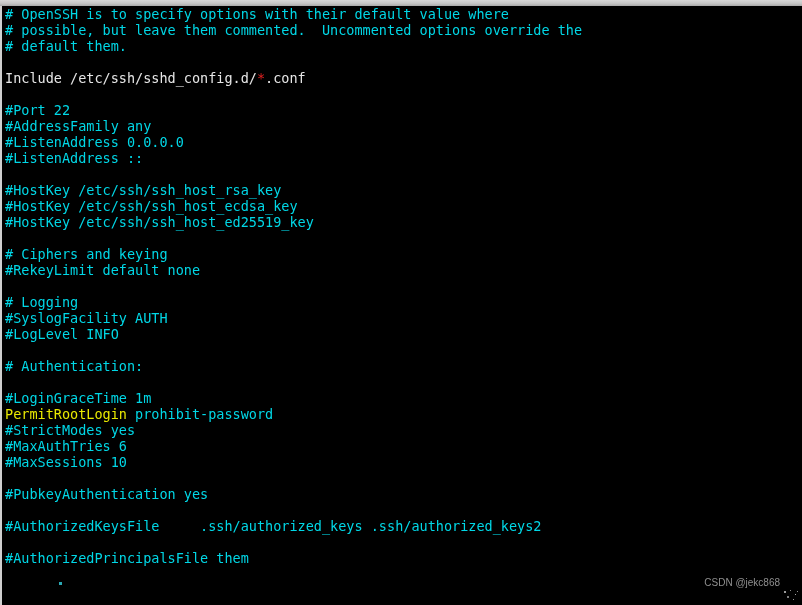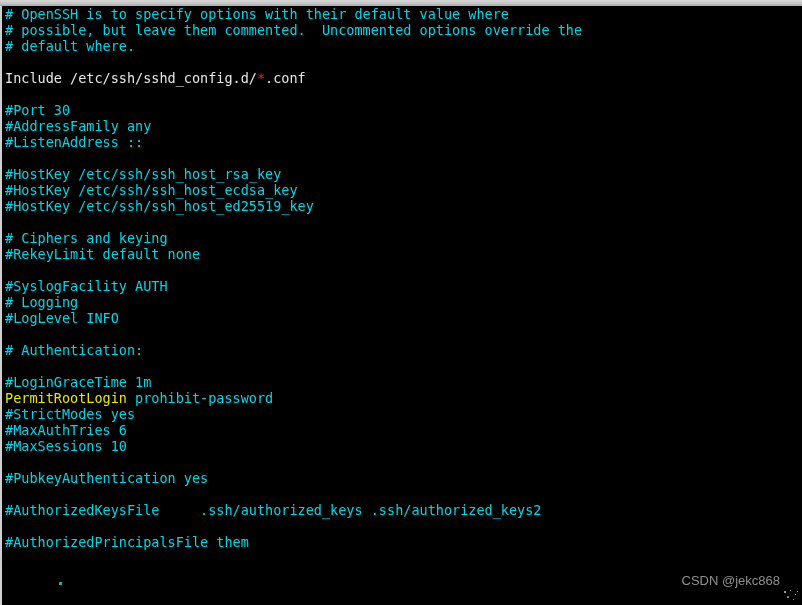--- a/index.html
+++ b/index.html
@@ -92,21 +92,21 @@
     height: 3px;
     background: #2aa8b4;
   }
 
   
   #watermark {
     position: absolute;
     right: 22px;
     bottom: 17px;
     font-family: "Liberation Sans", sans-serif;
-    font-size: 13px;
+    font-size: 10px;
     color: #8f8f8f;
     white-space: pre;
   }
   #watermark-speckle {
     position: absolute;
     right: 2px;
     bottom: 2px;
     width: 18px;
     height: 14px;
     background-image:
@@ -125,37 +125,38 @@
 <body>
 
 <div id="terminal-window">
 
   <div id="titlebar-strip"></div>
   <div id="left-edge-border"></div>
 
   <div id="editor-buffer">
       <div class="line"><span class="tok-comment"># OpenSSH is to specify options with their default value where</span></div>
       <div class="line"><span class="tok-comment"># possible, but leave them commented.  Uncommented options override the</span></div>
-      <div class="line"><span class="tok-comment"># default where.</span></div>
+      <div class="line"><span class="tok-comment"># default them.</span></div>
       <div class="line blank">&nbsp;</div>
       <div class="line"><span class="tok-normal">Include /etc/ssh/sshd_config.d/</span><span class="tok-special">*</span><span class="tok-normal">.conf</span></div>
       <div class="line blank">&nbsp;</div>
-      <div class="line"><span class="tok-comment">#Port 30</span></div>
+      <div class="line"><span class="tok-comment">#Port 22</span></div>
       <div class="line"><span class="tok-comment">#AddressFamily any</span></div>
+      <div class="line"><span class="tok-comment">#ListenAddress 0.0.0.0</span></div>
       <div class="line"><span class="tok-comment">#ListenAddress ::</span></div>
       <div class="line blank">&nbsp;</div>
       <div class="line"><span class="tok-comment">#HostKey /etc/ssh/ssh_host_rsa_key</span></div>
       <div class="line"><span class="tok-comment">#HostKey /etc/ssh/ssh_host_ecdsa_key</span></div>
       <div class="line"><span class="tok-comment">#HostKey /etc/ssh/ssh_host_ed25519_key</span></div>
       <div class="line blank">&nbsp;</div>
       <div class="line"><span class="tok-comment"># Ciphers and keying</span></div>
       <div class="line"><span class="tok-comment">#RekeyLimit default none</span></div>
       <div class="line blank">&nbsp;</div>
+      <div class="line"><span class="tok-comment"># Logging</span></div>
       <div class="line"><span class="tok-comment">#SyslogFacility AUTH</span></div>
-      <div class="line"><span class="tok-comment"># Logging</span></div>
       <div class="line"><span class="tok-comment">#LogLevel INFO</span></div>
       <div class="line blank">&nbsp;</div>
       <div class="line"><span class="tok-comment"># Authentication:</span></div>
       <div class="line blank">&nbsp;</div>
       <div class="line"><span class="tok-comment">#LoginGraceTime 1m</span></div>
       <div class="line"><span class="tok-keyword">PermitRootLogin</span><span class="tok-comment"> prohibit-password</span></div>
       <div class="line"><span class="tok-comment">#StrictModes yes</span></div>
       <div class="line"><span class="tok-comment">#MaxAuthTries 6</span></div>
       <div class="line"><span class="tok-comment">#MaxSessions 10</span></div>
       <div class="line blank">&nbsp;</div>

